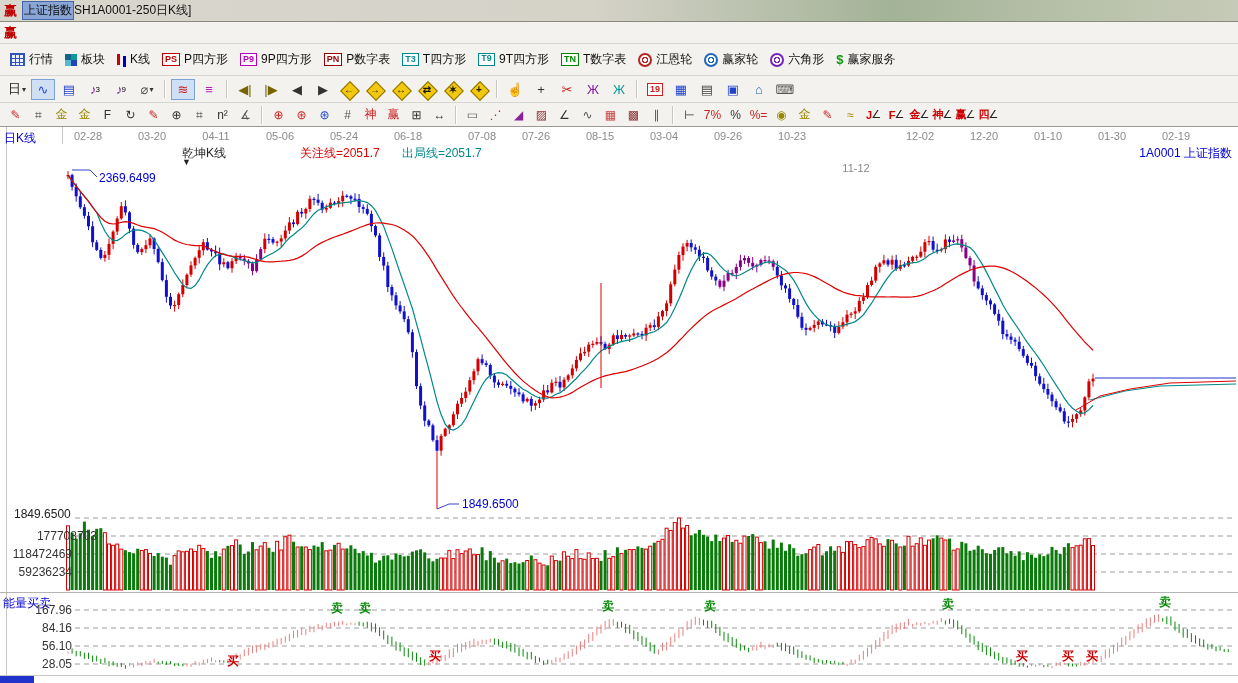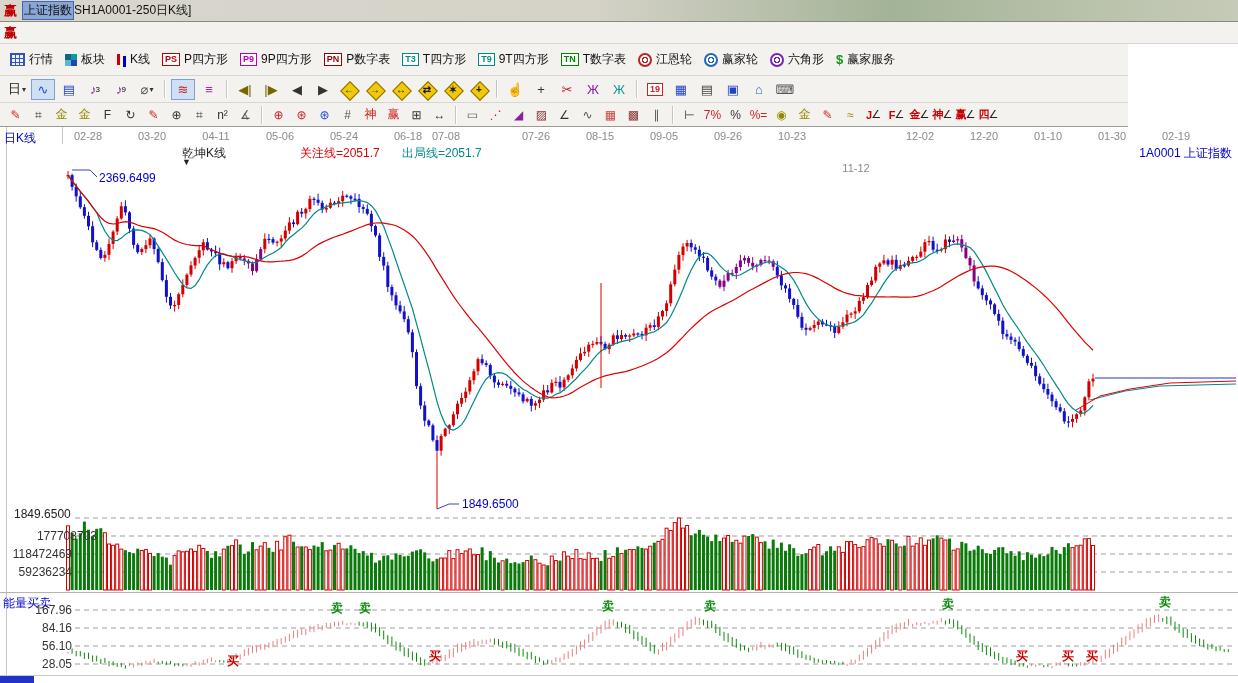--- a/index.html
+++ b/index.html
@@ -7,21 +7,21 @@
        font-family:"Liberation Sans","DejaVu Sans",sans-serif;background:#fff;
        -webkit-font-smoothing:antialiased}
   .titlebar{position:absolute;left:0;top:0;width:1238px;height:22px;
     background:linear-gradient(90deg,#d9d6ce 0%,#d5d2c8 48%,#a3b397 72%,#b9c2ab 88%,#c6cab8 100%);
     border-bottom:1px solid #8a8a7a;display:flex;align-items:center;font-size:12px;color:#111;box-sizing:border-box}
   .app-logo{color:#c00000;font-weight:bold;font-size:13px;margin:0 5px 0 4px}
   .title-sel{background:#8aa6d6;border:1px solid #4466aa;padding:0 1px}
   .menubar{position:absolute;left:0;top:22px;width:1238px;height:22px;background:#f3f2ef;
     border-bottom:1px solid #d8d6d0;display:flex;align-items:center;font-size:13px;box-sizing:border-box}
   .menu-item{padding:2px 10px;color:#111;cursor:default}
-  .tb{position:absolute;left:0;width:1128px;background:#f3f2ef;display:flex;align-items:center;box-sizing:border-box}
+  .tb{position:absolute;left:0;width:1238px;background:#f3f2ef;display:flex;align-items:center;box-sizing:border-box}
   .tb1{top:44px;height:32px;border-bottom:1px solid #d8d6d0;padding-left:4px}
   .tb2{top:76px;height:27px;border-bottom:1px solid #d8d6d0;padding-left:4px}
   .tb3{top:103px;height:24px;border-bottom:1px solid #9a9a92;padding-left:4px}
   .tbtn{display:flex;align-items:center;gap:4px;padding:2px 6px;font-size:12px;color:#111;cursor:default}
   .tm-label{white-space:nowrap}
   .icon-badge{display:inline-block;border:1px solid;font-size:9px;font-weight:bold;line-height:11px;padding:0 2px;background:#fff}
   .icon-grid{display:inline-block;width:13px;height:11px;border:1px solid #3355bb;
      background-image:linear-gradient(#3355bb 1px,transparent 1px),linear-gradient(90deg,#3355bb 1px,transparent 1px);
      background-size:4px 4px;background-color:#eef2ff}
   .icon-blocks{display:inline-block;width:12px;height:12px;
@@ -86,21 +86,21 @@
     </div>
     <div class="tbtn">
       <span class="icon-badge" style="color: rgb(153, 0, 0); border-color: rgb(153, 0, 0);">PN</span>
       <span class="tm-label">P数字表</span>
     </div>
     <div class="tbtn">
       <span class="icon-badge" style="color: rgb(0, 139, 139); border-color: rgb(0, 139, 139);">T3</span>
       <span class="tm-label">T四方形</span>
     </div>
     <div class="tbtn">
-      <span class="icon-badge" style="color: rgb(0, 139, 139); border-color: rgb(0, 139, 139);">T9</span>
+      <span class="icon-badge" style="color: rgb(0, 139, 139); border-color: rgb(0, 139, 139); font-family: Liberation Mono, monospace;">T9</span>
       <span class="tm-label">9T四方形</span>
     </div>
     <div class="tbtn">
       <span class="icon-badge" style="color: rgb(0, 136, 0); border-color: rgb(0, 136, 0);">TN</span>
       <span class="tm-label">T数字表</span>
     </div>
     <div class="tbtn">
       <span class="icon-wheel" style="color: rgb(187, 34, 34); border-color: rgb(187, 34, 34);"></span>
       <span class="tm-label">江恩轮</span>
     </div>
@@ -1432,24 +1432,24 @@
     </svg>
 
   <div class="lbl blue" style="left:4px;top:3px">日K线</div>
   <div>
       <span class="date-tick" style="left: 66px;">02-28</span>
       <span class="date-tick" style="left: 130px;">03-20</span>
       <span class="date-tick" style="left: 194px;">04-11</span>
       <span class="date-tick" style="left: 258px;">05-06</span>
       <span class="date-tick" style="left: 322px;">05-24</span>
       <span class="date-tick" style="left: 386px;">06-18</span>
-      <span class="date-tick" style="left: 424px;">07-08</span>
+      <span class="date-tick" style="left: 460px;">07-08</span>
       <span class="date-tick" style="left: 514px;">07-26</span>
       <span class="date-tick" style="left: 578px;">08-15</span>
-      <span class="date-tick" style="left: 642px;">09-05</span>
+      <span class="date-tick" style="left: 642px;">03-04</span>
       <span class="date-tick" style="left: 706px;">09-26</span>
       <span class="date-tick" style="left: 770px;">10-23</span>
       <span class="date-tick" style="left: 834px; margin-top: 32px;">11-12</span>
       <span class="date-tick" style="left: 898px;">12-02</span>
       <span class="date-tick" style="left: 962px;">12-20</span>
       <span class="date-tick" style="left: 1026px;">01-10</span>
       <span class="date-tick" style="left: 1090px;">01-30</span>
       <span class="date-tick" style="left: 1154px;">02-19</span>
     </div>
 

